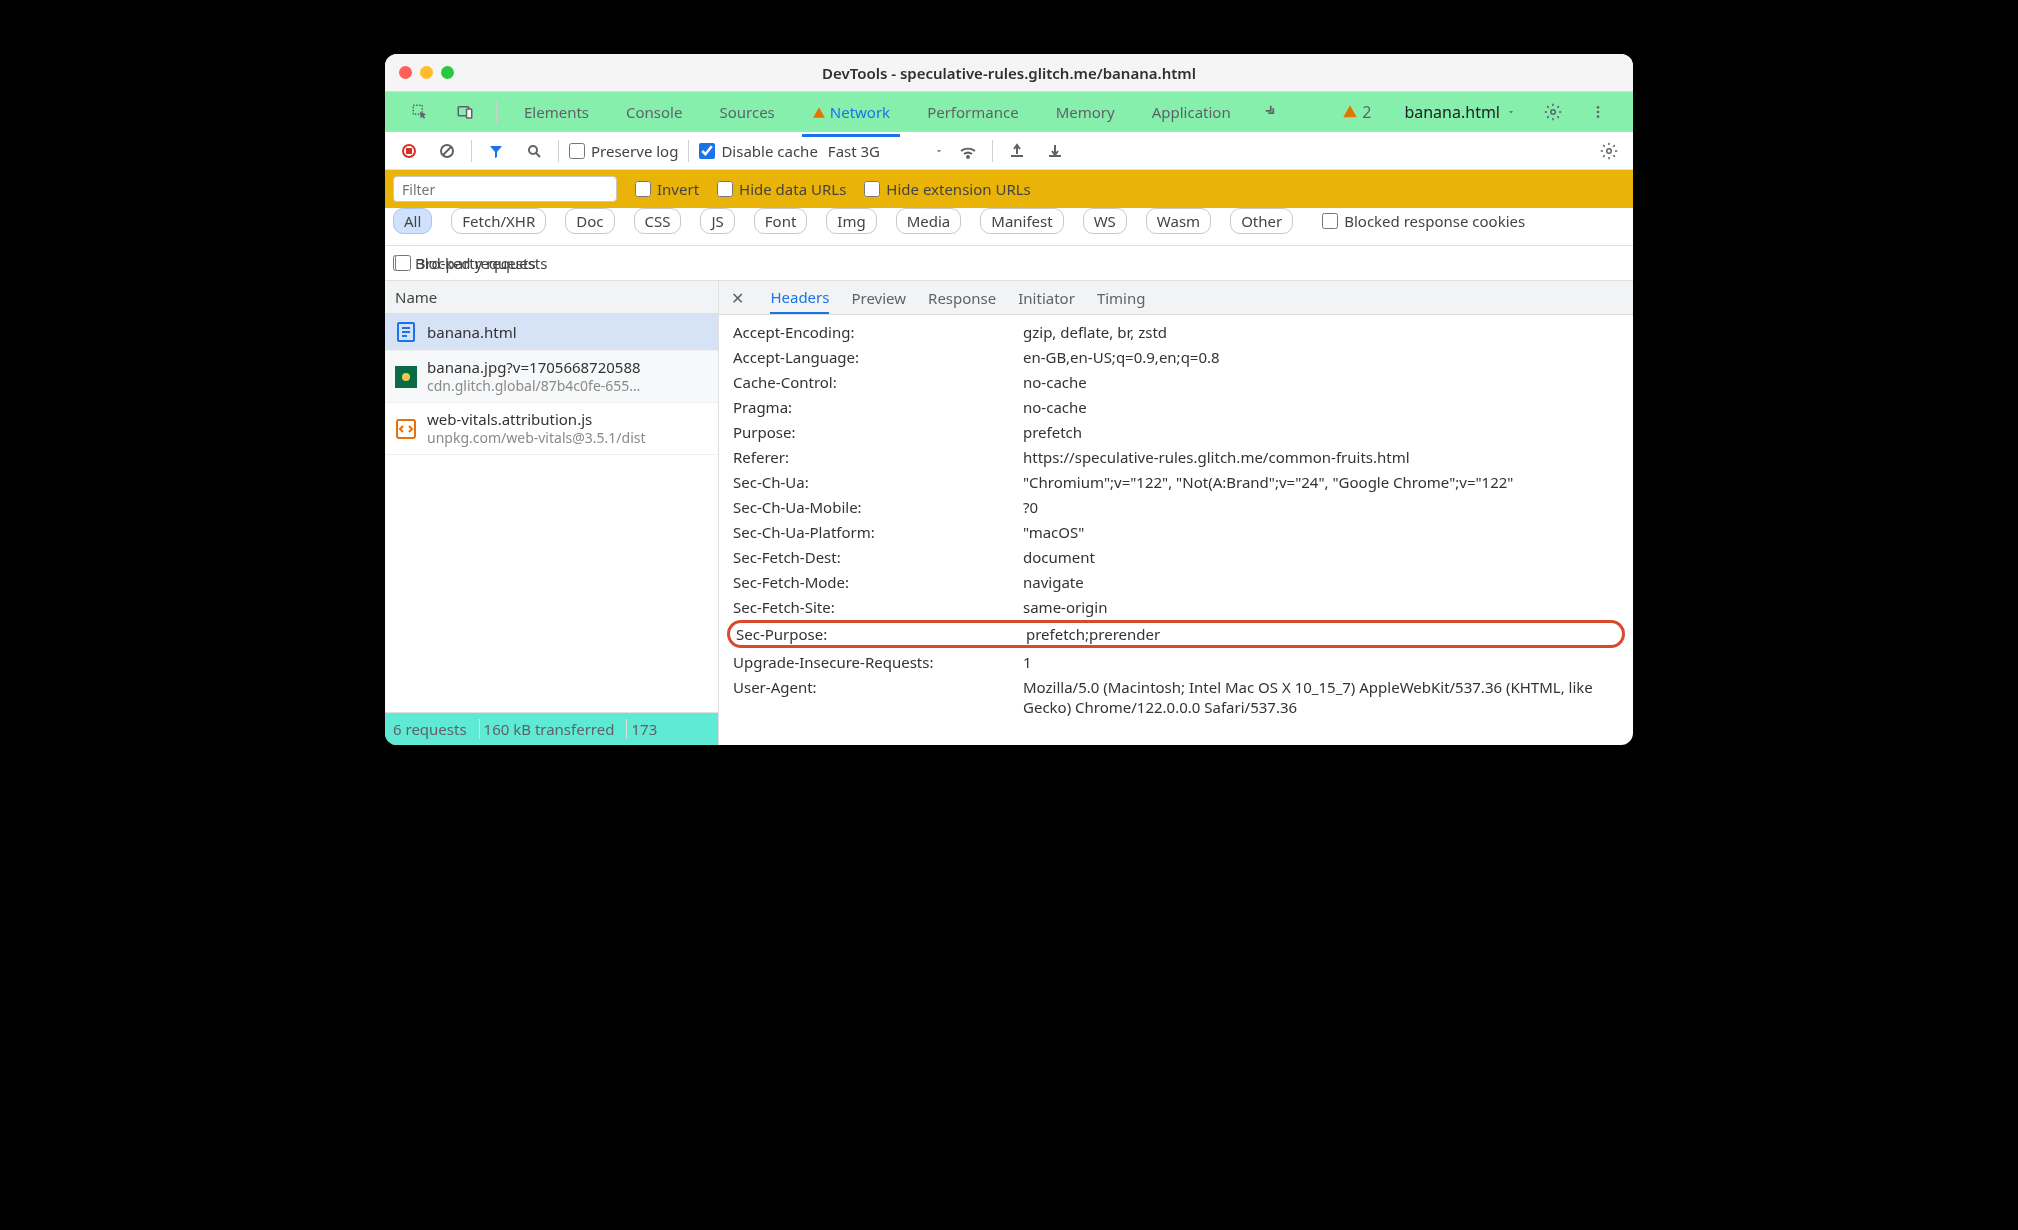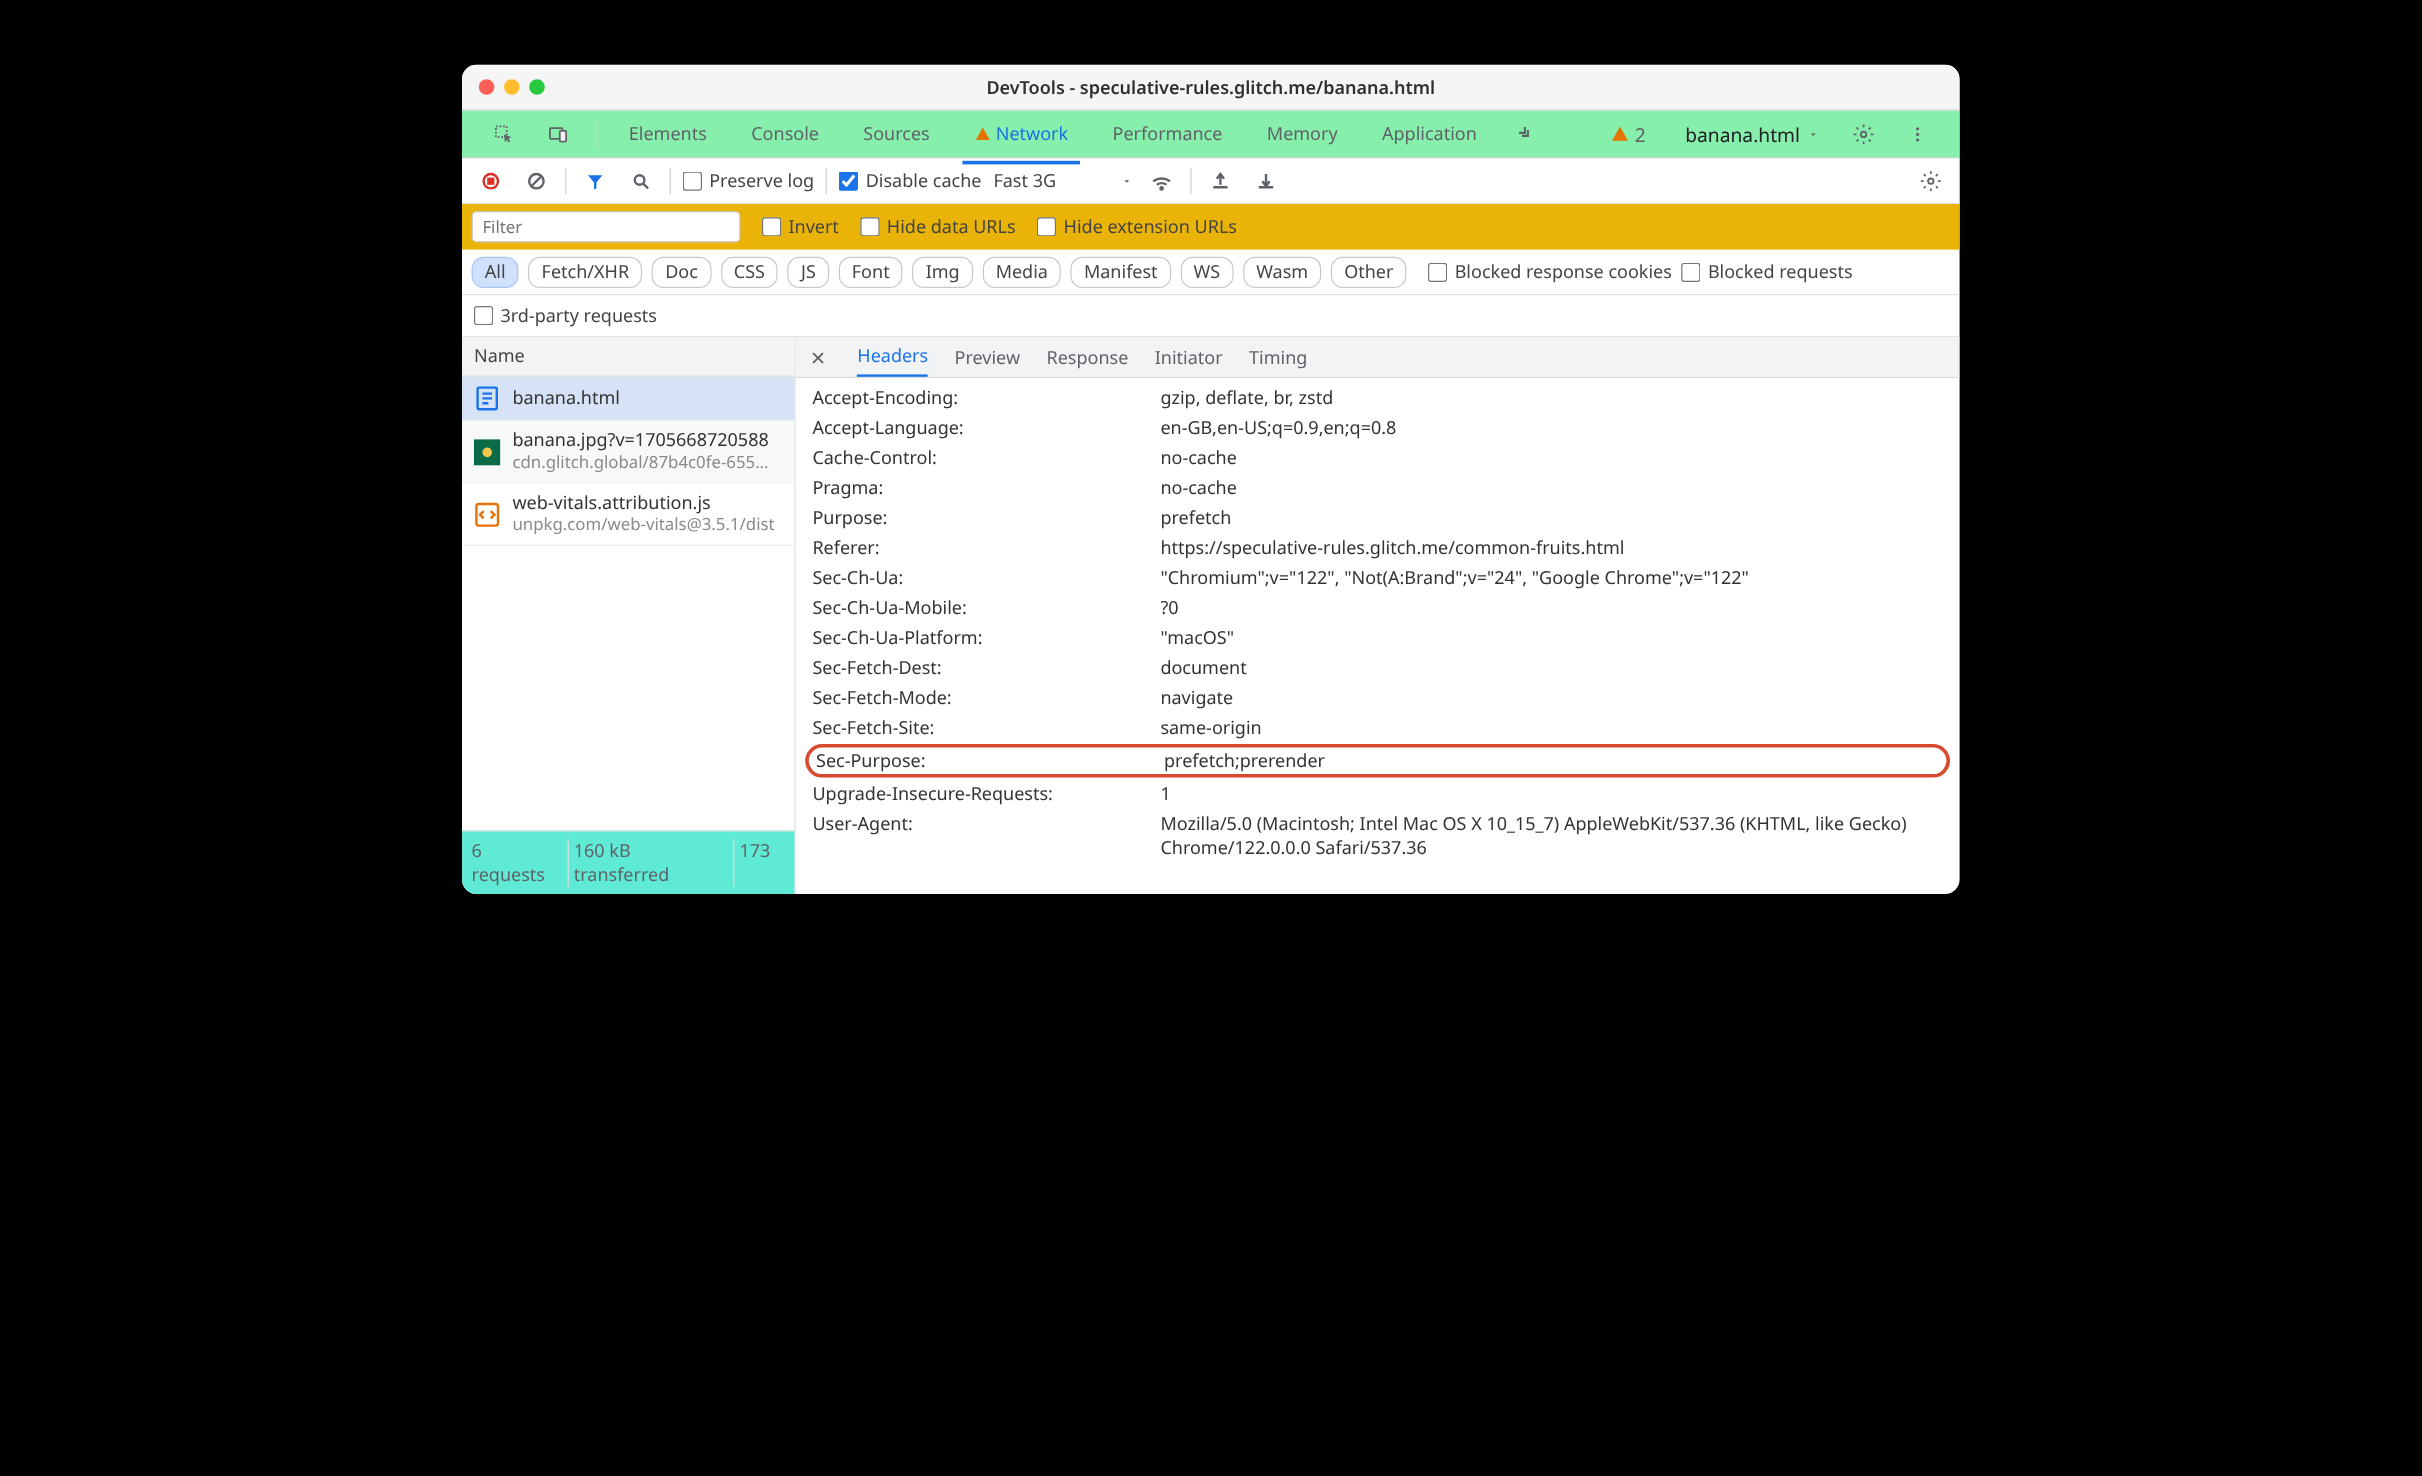--- a/index.html
+++ b/index.html
@@ -13,26 +13,26 @@
 .tbtn{padding:6px 10px;color:#5f6368;font-size:15px;cursor:pointer;position:relative}
 .tbtn.active{color:#1a73e8}
 .tbtn.active::after{content:"";position:absolute;left:0;right:0;bottom:-9px;height:3px;background:#1a73e8}
 .iconbtn{display:inline-flex;align-items:center;justify-content:center;width:28px;height:28px;color:#5f6368;cursor:pointer}
 .warn{display:flex;align-items:center;gap:4px;color:#5f6368;margin-left:auto}
 .context{display:flex;align-items:center;gap:6px;color:#202124;margin-left:10px;padding:3px 6px}
 .toolbar{display:flex;align-items:center;height:38px;padding:0 10px;gap:10px;border-bottom:1px solid #e0e0e0;background:#fff}
 .check{display:flex;align-items:center;gap:6px;color:#444;font-size:15px}
 .filterbar{display:flex;align-items:center;height:38px;padding:0 8px;gap:18px;background:#eab308}
 .filterinput{width:224px;height:26px;border:1px solid #c8c8c8;border-radius:4px;padding:0 8px;font-size:14px;color:#888}
-.pills{display:flex;align-items:center;height:38px;padding:0 8px;gap:8px;border-bottom:1px solid #e0e0e0;flex-wrap:wrap}
+.pills{display:flex;align-items:center;height:38px;padding:0 8px;gap:19px;border-bottom:1px solid #e0e0e0;flex-wrap:wrap}
 .pill{border:1px solid #c8c8c8;border-radius:10px;padding:2px 10px;font-size:15px;color:#444;cursor:pointer}
 .pill.sel{background:#d0e1fd;border-color:#a8c4f2}
 .thirdparty{padding:7px 10px;border-bottom:1px solid #e0e0e0}
 .main{display:flex;height:464px}
-.left{width:278px;display:flex;flex-direction:column;border-right:1px solid #e0e0e0;position:relative}
+.left{width:334px;display:flex;flex-direction:column;border-right:1px solid #e0e0e0;position:relative}
 .colhead{padding:6px 10px;font-size:15px;color:#444;background:#f1f3f4;border-bottom:1px solid #e0e0e0}
 .row{display:flex;align-items:center;gap:10px;padding:7px 10px;border-bottom:1px solid #f0f0f0;cursor:pointer}
 .row.sel{background:#d6e2f5}
 .icon{width:22px;height:22px;flex-shrink:0;display:flex;align-items:center;justify-content:center}
 .rname{font-size:15px;color:#333;line-height:1.2}
 .rsub{font-size:14px;color:#8a8a8a}
 .status{display:flex;position:absolute;bottom:0;left:0;right:0;border-top:1px solid #e0e0e0;background:#5eead4;padding:6px 8px;gap:4px;font-size:15px;color:#5f6368}
 .status span{border-right:1px solid #e0e0e0;padding-right:12px}
 .right{flex:1;display:flex;flex-direction:column;overflow:hidden}
 .dtabs{display:flex;align-items:center;height:34px;gap:22px;padding:0 12px;background:#f1f3f4;border-bottom:1px solid #dcdcdc}

